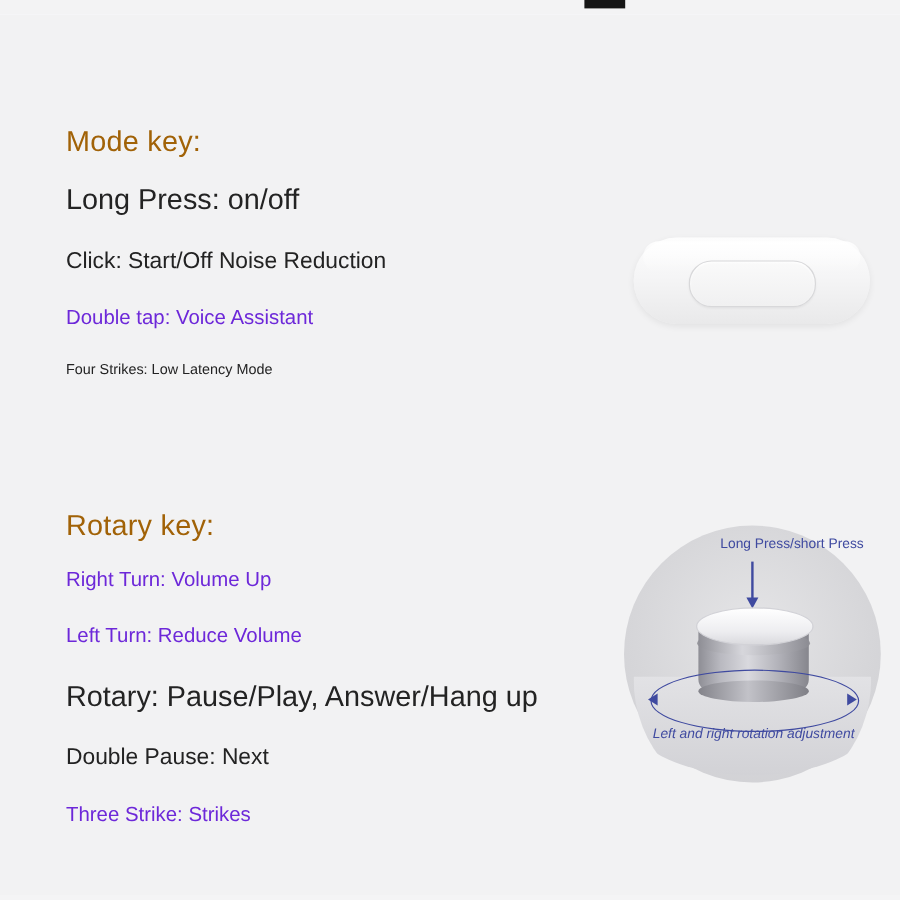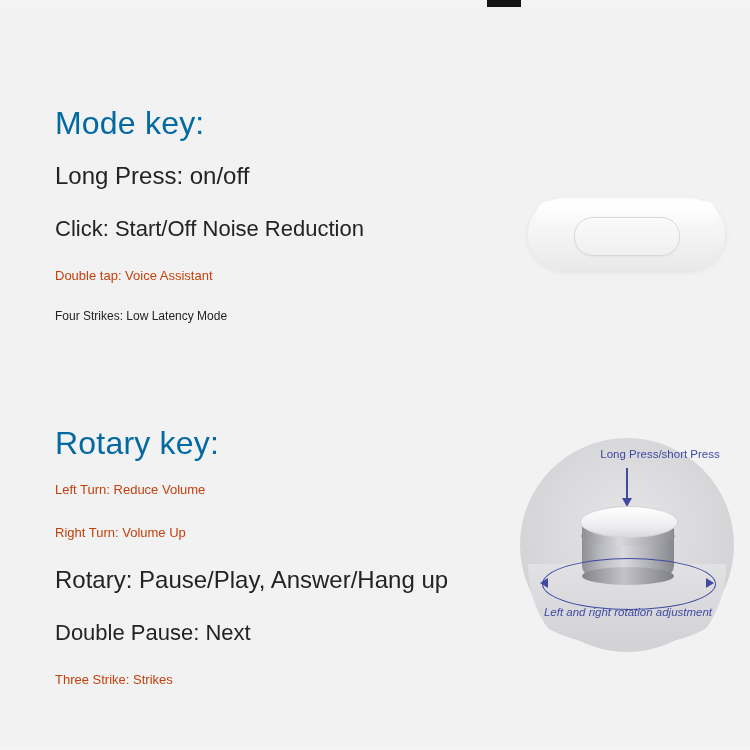--- a/index.html
+++ b/index.html
@@ -44,41 +44,41 @@
   }
 
   
   .section-mode {
     position: absolute;
     left: 55px;
     top: 105px;
     width: 470px;
   }
   .heading {
-    font-size: 32px;
-    color: #0369a1;
+    font-size: 24px;
+    color: #a16207;
     letter-spacing: 0.2px;
     margin: 0 0 20px 0;
     font-weight: 400;
   }
   .line-xl {
     font-size: 24px;
     color: #232323;
     margin: 0 0 26px 0;
     font-weight: 400;
   }
   .line-lg {
-    font-size: 22px;
+    font-size: 19px;
     color: #232323;
     margin: 0 0 26px 0;
     font-weight: 400;
   }
   .line-md {
-    font-size: 13px;
-    color: #c2410c;
+    font-size: 17px;
+    color: #6d28d9;
     margin: 0 0 26px 0;
     font-weight: 400;
   }
   .line-sm {
     font-size: 12px;
     color: #232323;
     margin: 0;
     font-weight: 400;
   }
 
@@ -293,22 +293,22 @@
     <p class="line-sm">Four Strikes: Low Latency Mode</p>
   </div>
 
   <div class="mode-img">
     <div class="shell"></div>
     <div class="btn"></div>
   </div>
 
   <div class="section-rotary">
     <p class="heading">Rotary key:</p>
+    <p class="line-md">Right Turn: Volume Up</p>
     <p class="line-md two-line">Left Turn: Reduce Volume</p>
-    <p class="line-md">Right Turn: Volume Up</p>
     <p class="line-xl">Rotary: Pause/Play, Answer/Hang up</p>
     <p class="line-lg">Double Pause: Next</p>
     <p class="line-md">Three Strike: Strikes</p>
   </div>
 
   <div class="rotary-img">
     <div class="disc"></div>
     <div class="floor"></div>
     <div class="cap-top">Long Press/short Press</div>
     <div class="arrow"></div>

